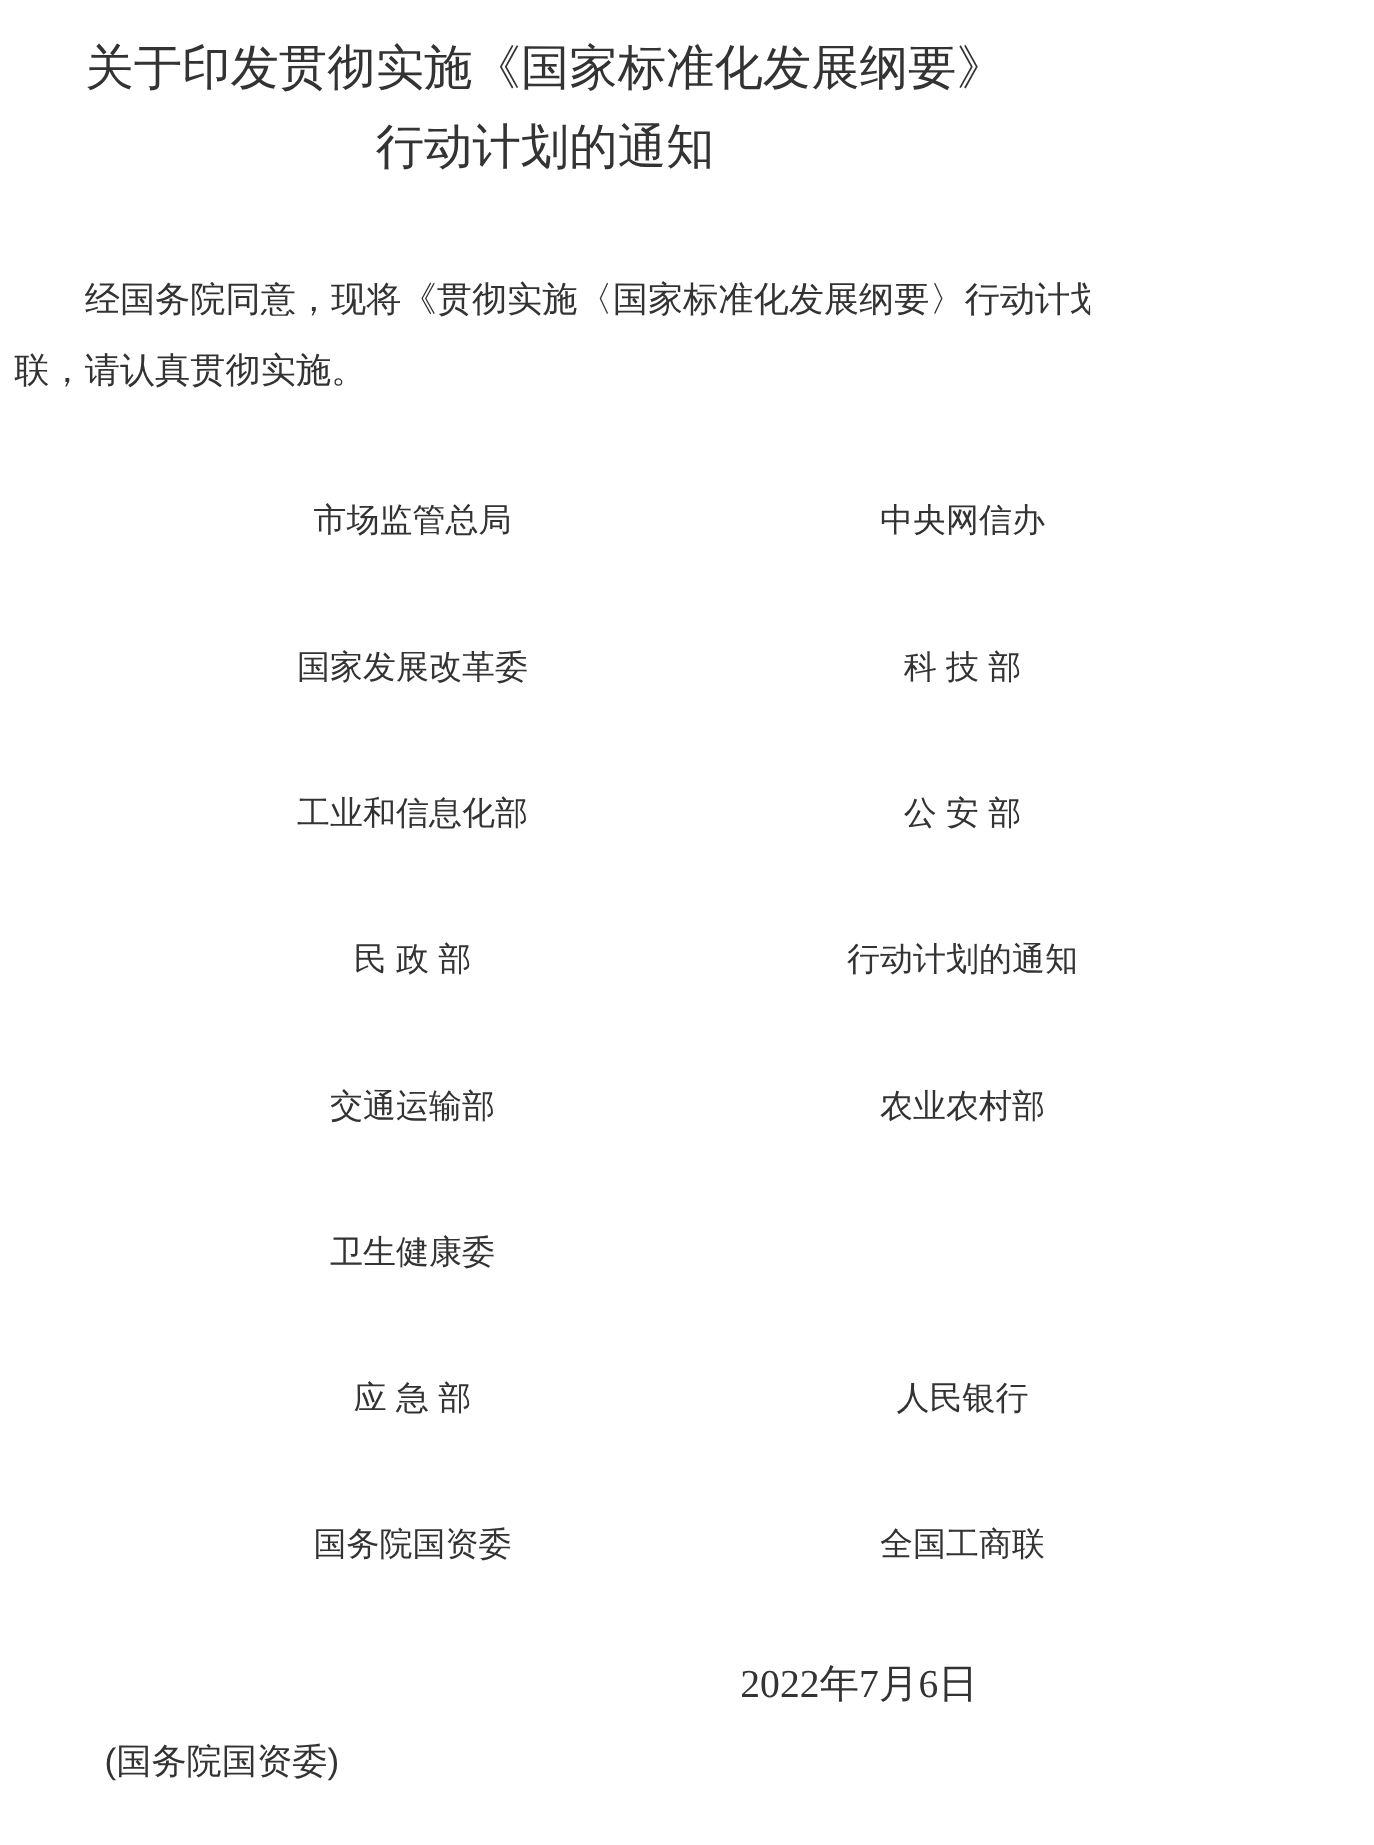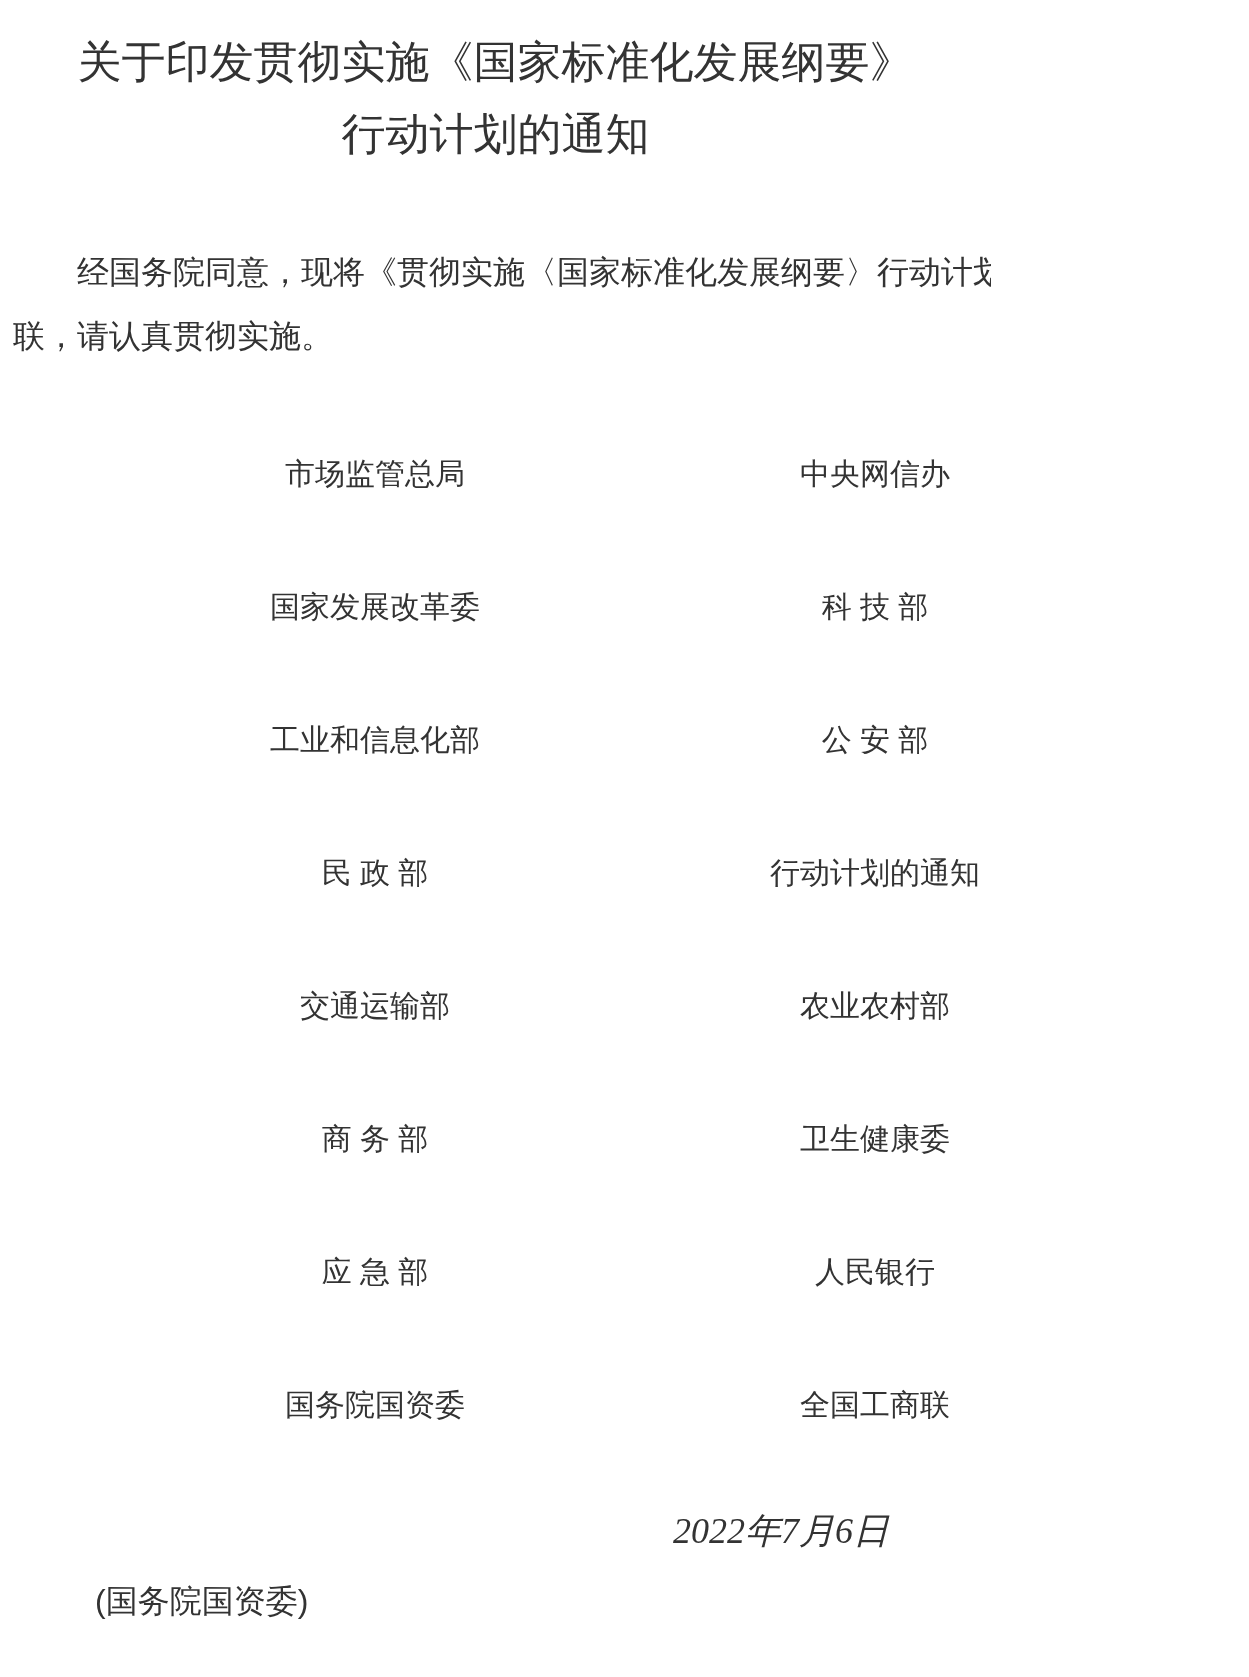--- a/index.html
+++ b/index.html
@@ -51,21 +51,20 @@
     white-space: pre;
   }
   .date-line {
     margin-top: -6px;
     margin-right: 102px;
     text-align: right;
     font-size: 36px;
     line-height: 40px;
     font-family: "Liberation Serif", "DejaVu Serif", serif;
     color: #333333;
-    font-style: italic;
   }
   .footnote {
     margin-left: 95px;
     margin-top: 30px;
     font-size: 32px;
     line-height: 40px;
     color: #333333;
   }
 </style>
 </head>
@@ -95,21 +94,20 @@
     </div>
     <div class="srow">
       <div class="scell">民 政 部</div>
       <div class="scell">行动计划的通知</div>
     </div>
     <div class="srow">
       <div class="scell">交通运输部</div>
       <div class="scell">农业农村部</div>
     </div>
     <div class="srow">
-      <div class="scell">商 务 部</div>
       <div class="scell">卫生健康委</div>
     </div>
     <div class="srow">
       <div class="scell">应 急 部</div>
       <div class="scell">人民银行</div>
     </div>
     <div class="srow">
       <div class="scell">国务院国资委</div>
       <div class="scell">全国工商联</div>
     </div>

